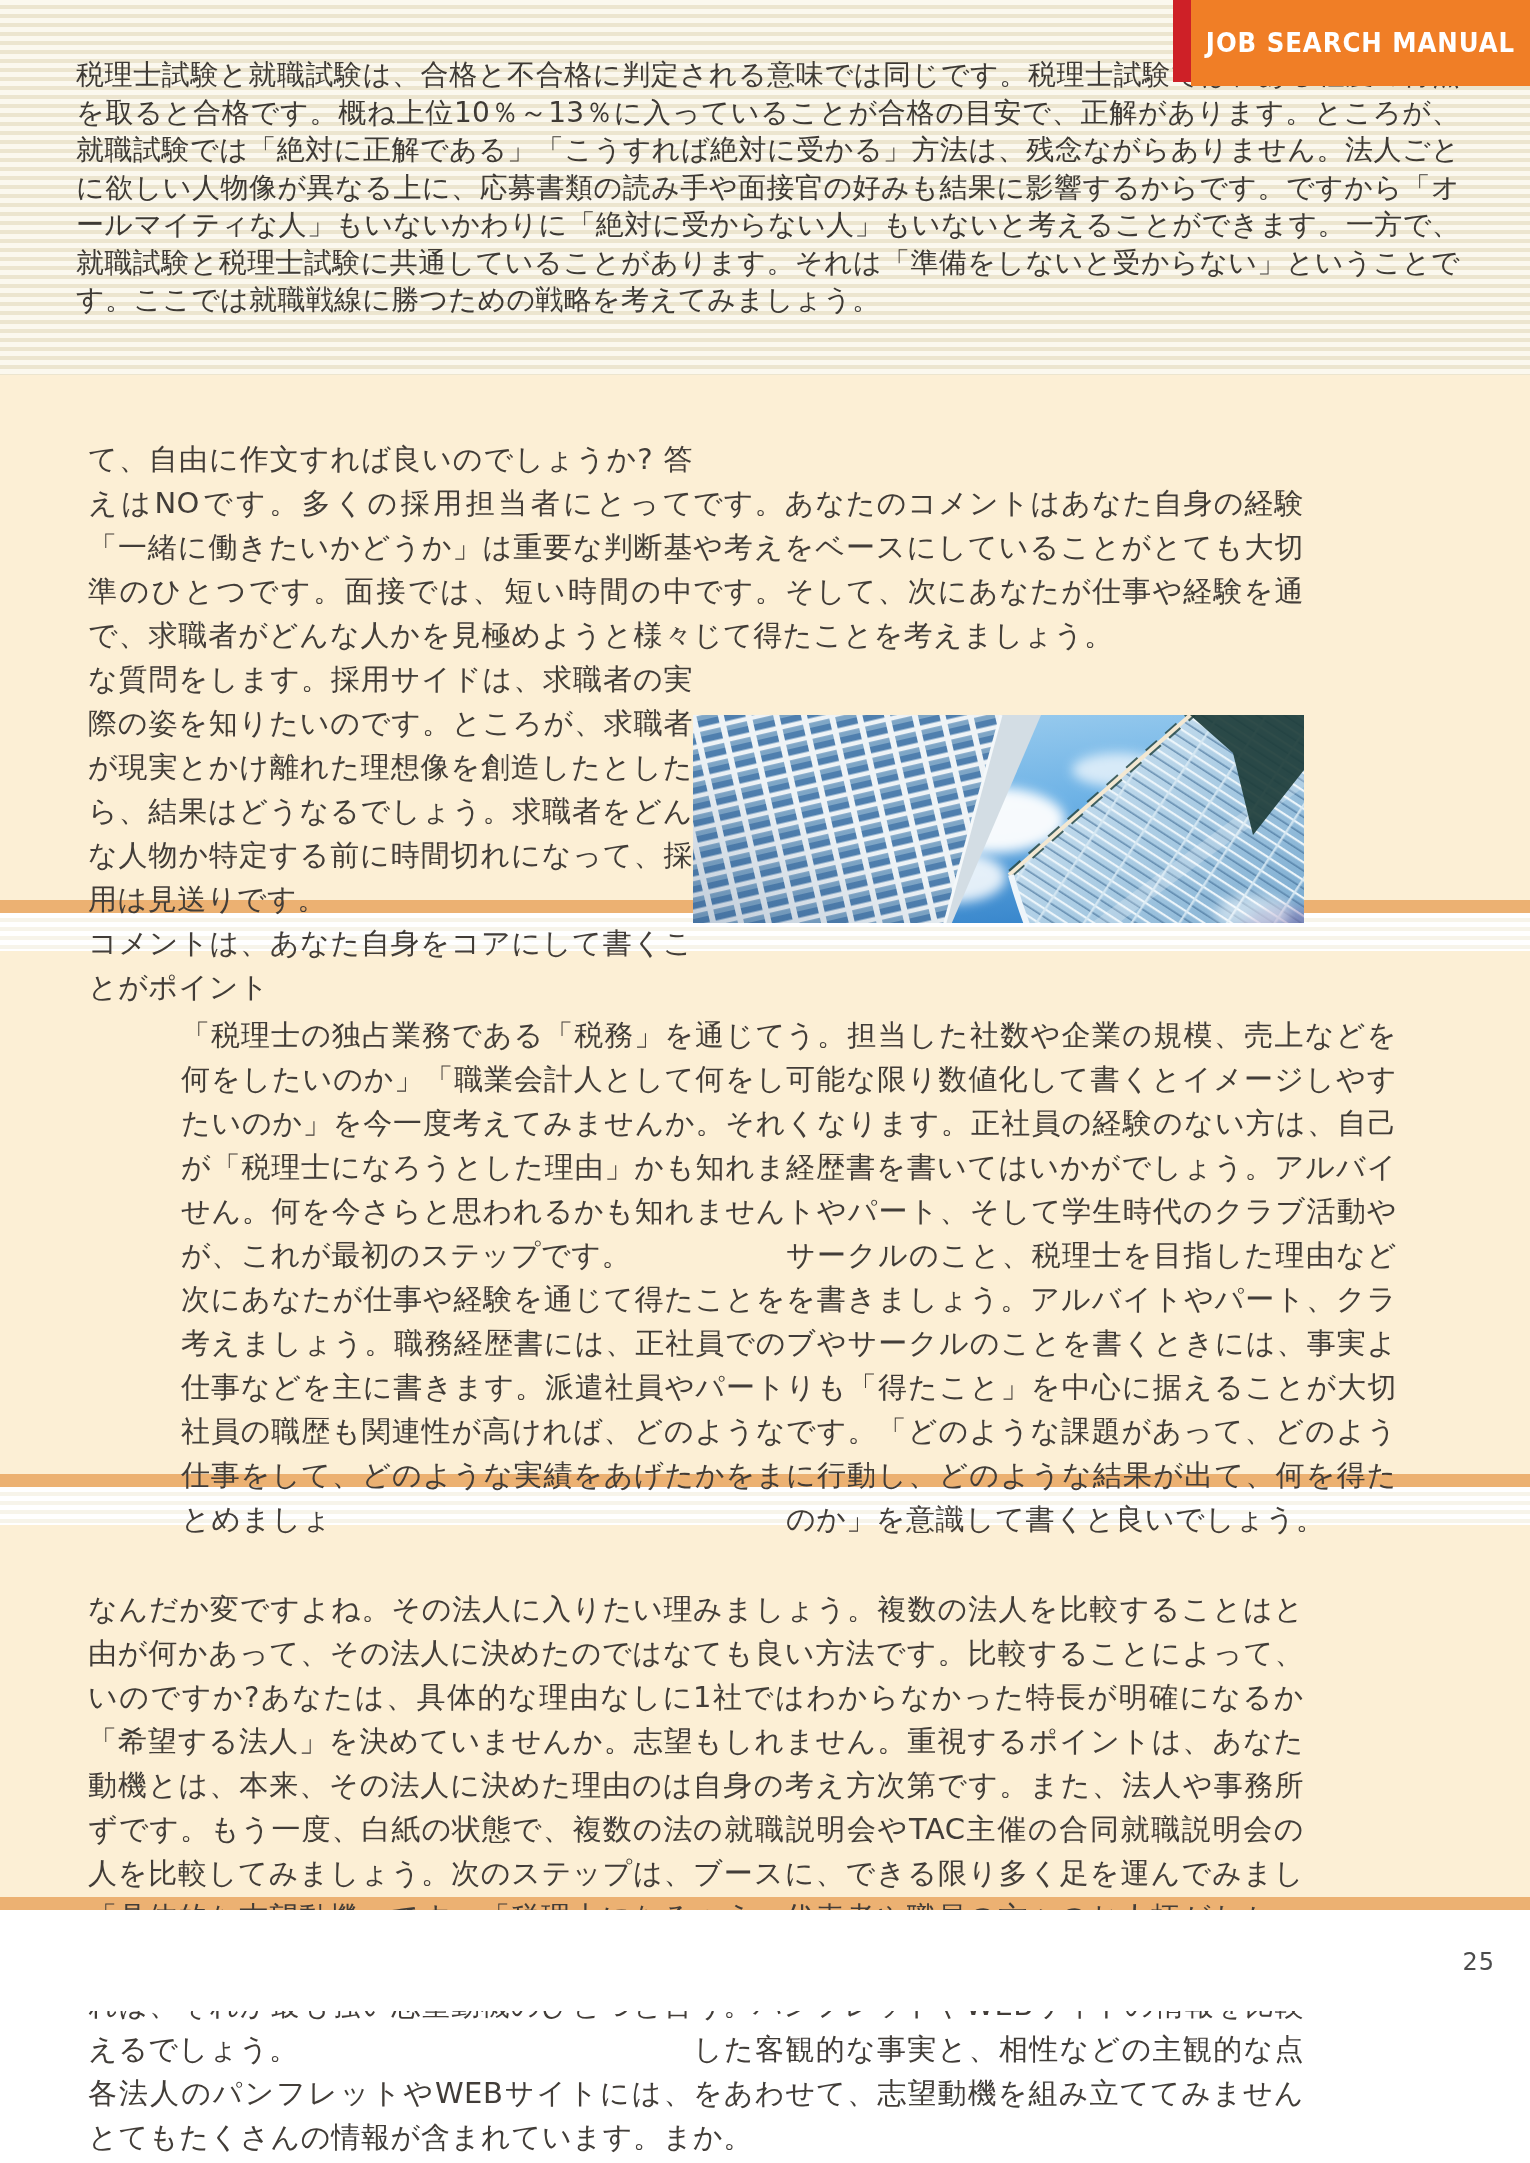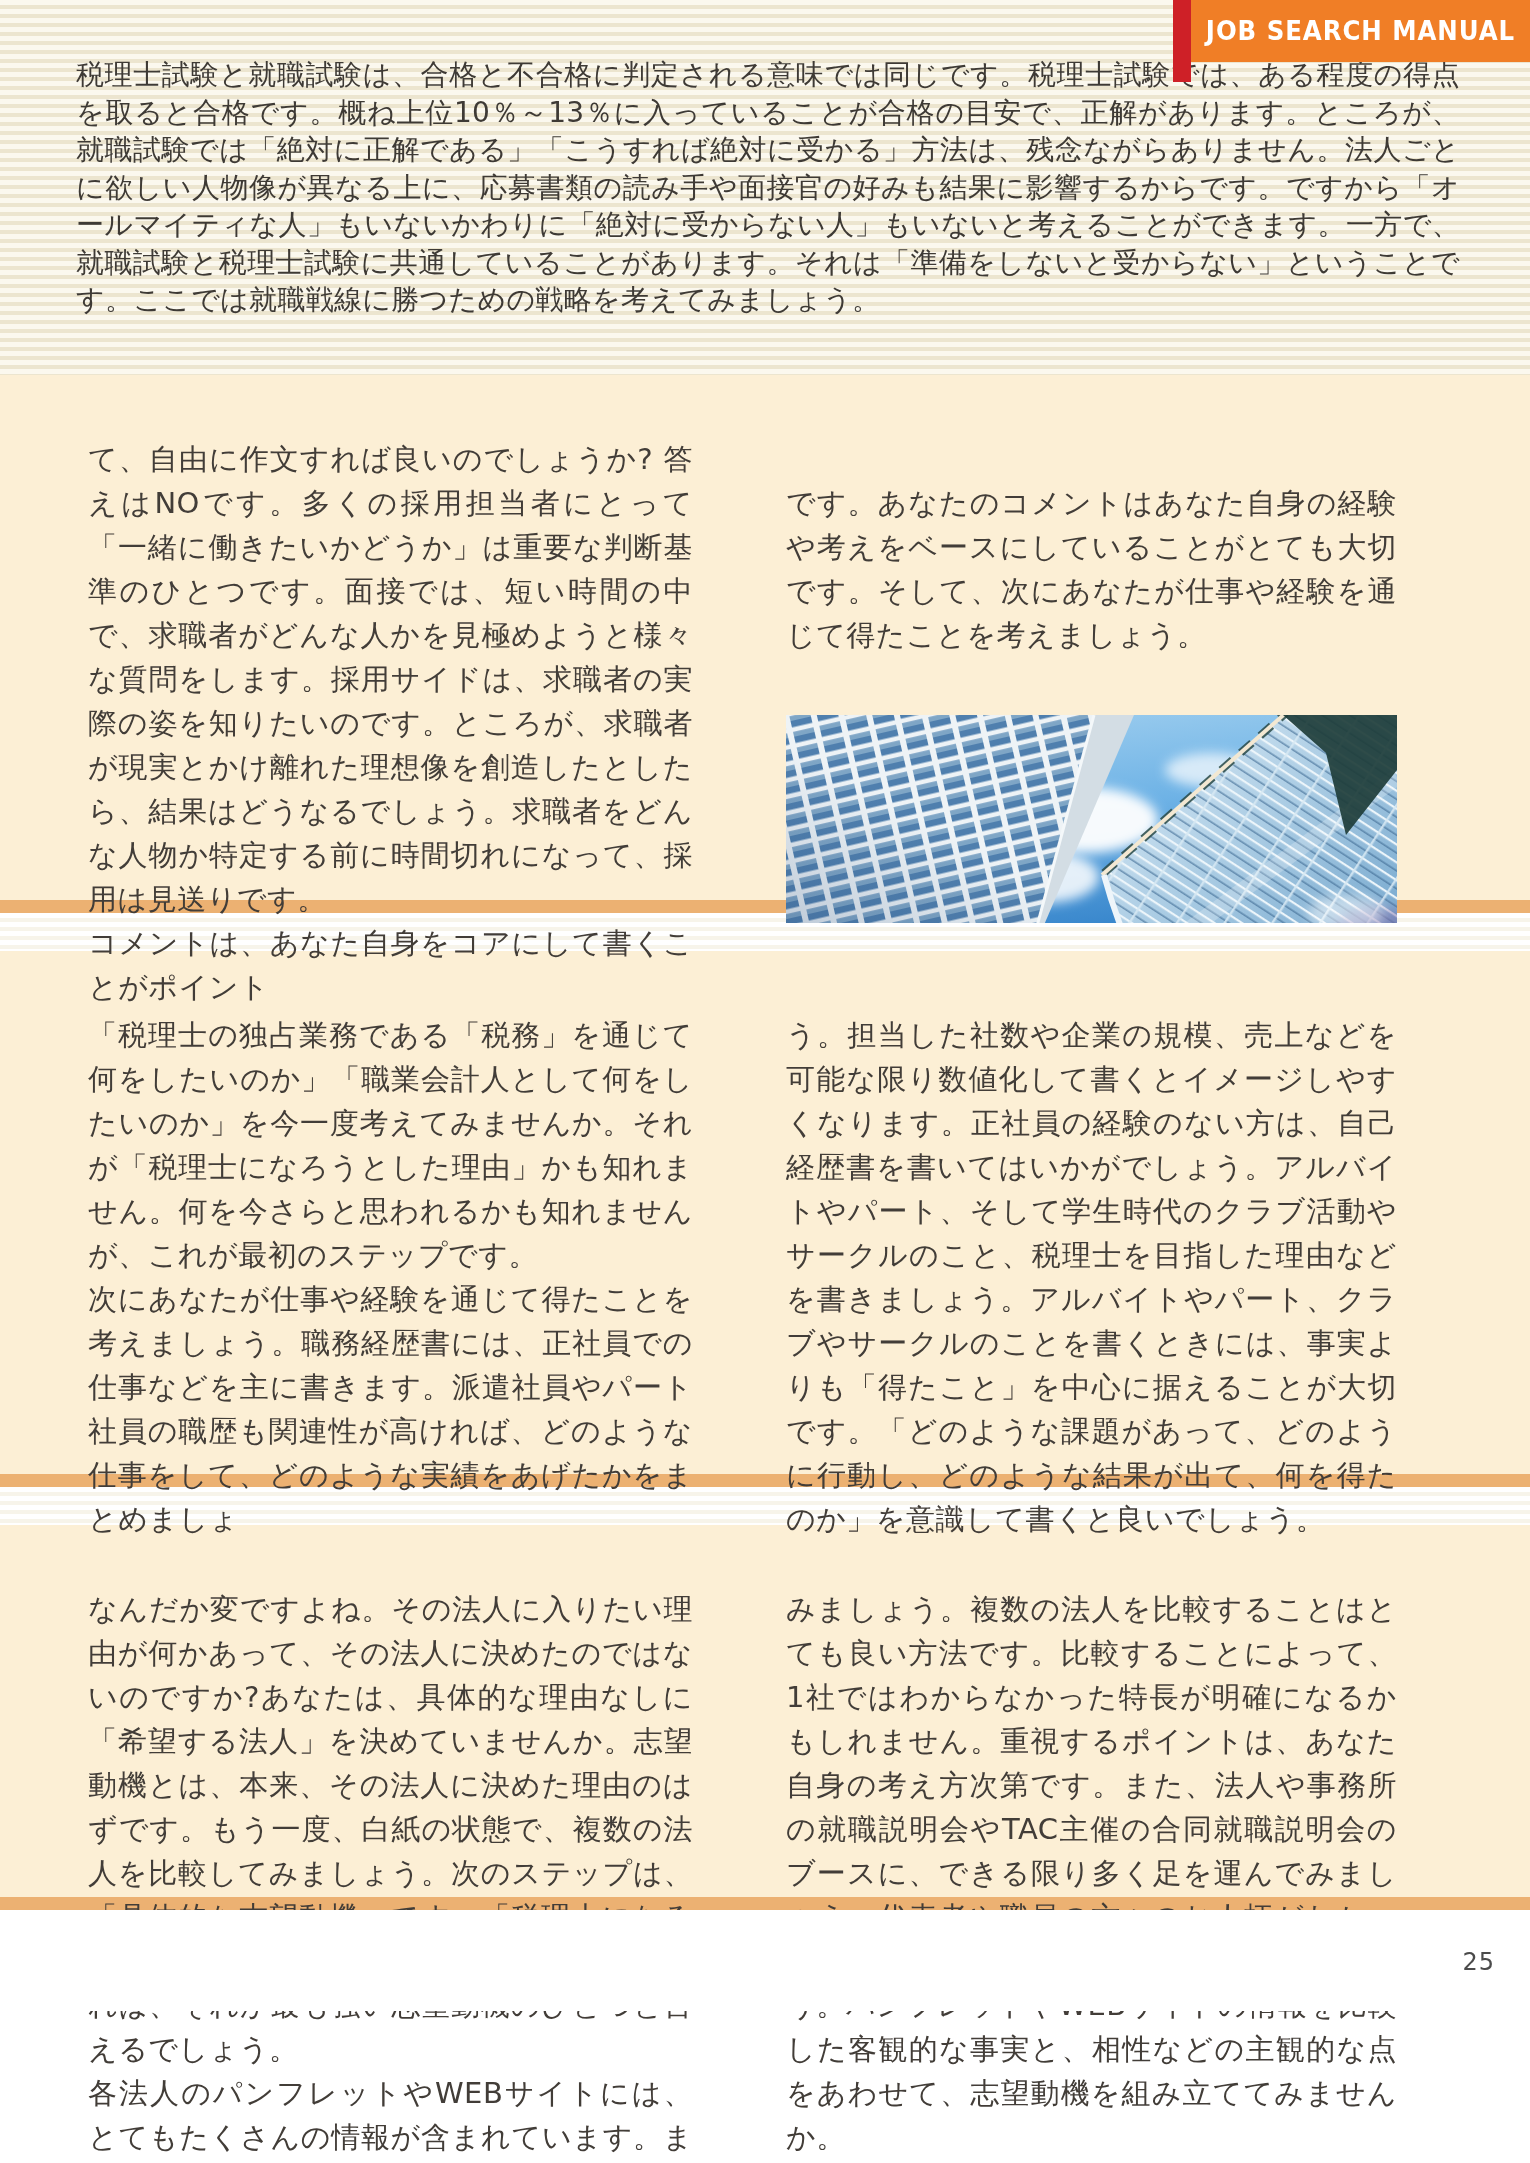--- a/index.html
+++ b/index.html
@@ -16,38 +16,38 @@
   .stripe-band {
     height:375px;
     background:repeating-linear-gradient(180deg,
       #fbf8ee 0px, #fbf8ee 5px,
       #ece5cf 5px, #ece5cf 9px);
     position:relative;
   }
   .header-tab { position:absolute; top:0; right:0; height:82px; display:flex; }
   .header-red { width:18px; height:82px; background:#ce2027; }
   .header-orange {
-    width:339px; height:62px; background:#f07e26;
+    width:339px; height:86px; background:#f07e26;
     display:flex; align-items:center; justify-content:center;
   }
   .header-label {
     color:#ffffff; font-weight:bold; font-size:26px;
     letter-spacing:1px; transform:scaleX(0.94); white-space:nowrap;
   }
   .intro {
     padding:56px 70px 0 76px;
     font-size:28px; line-height:37.5px; letter-spacing:0.3px;
     color:#3e3a35; text-align:justify; text-justify:inter-ideograph;
   }
 
   
   .content {
     background:#fcefd5;
     padding:62px 133px 0 88px;
-    display:flex; gap:93px;
+    display:flex; 
   }
   .content.s1 { height:525px; }
   .content.s2 { height:523px;justify-content:flex-end; }
   .content.s3 { height:372px; }
   .col {
     font-size:29px; line-height:44px; letter-spacing:0.5px;
     color:#423d38; text-align:justify; text-justify:inter-ideograph;
     white-space:pre-line; word-break:break-all;
   }
   .col.left  { width:605px; }

